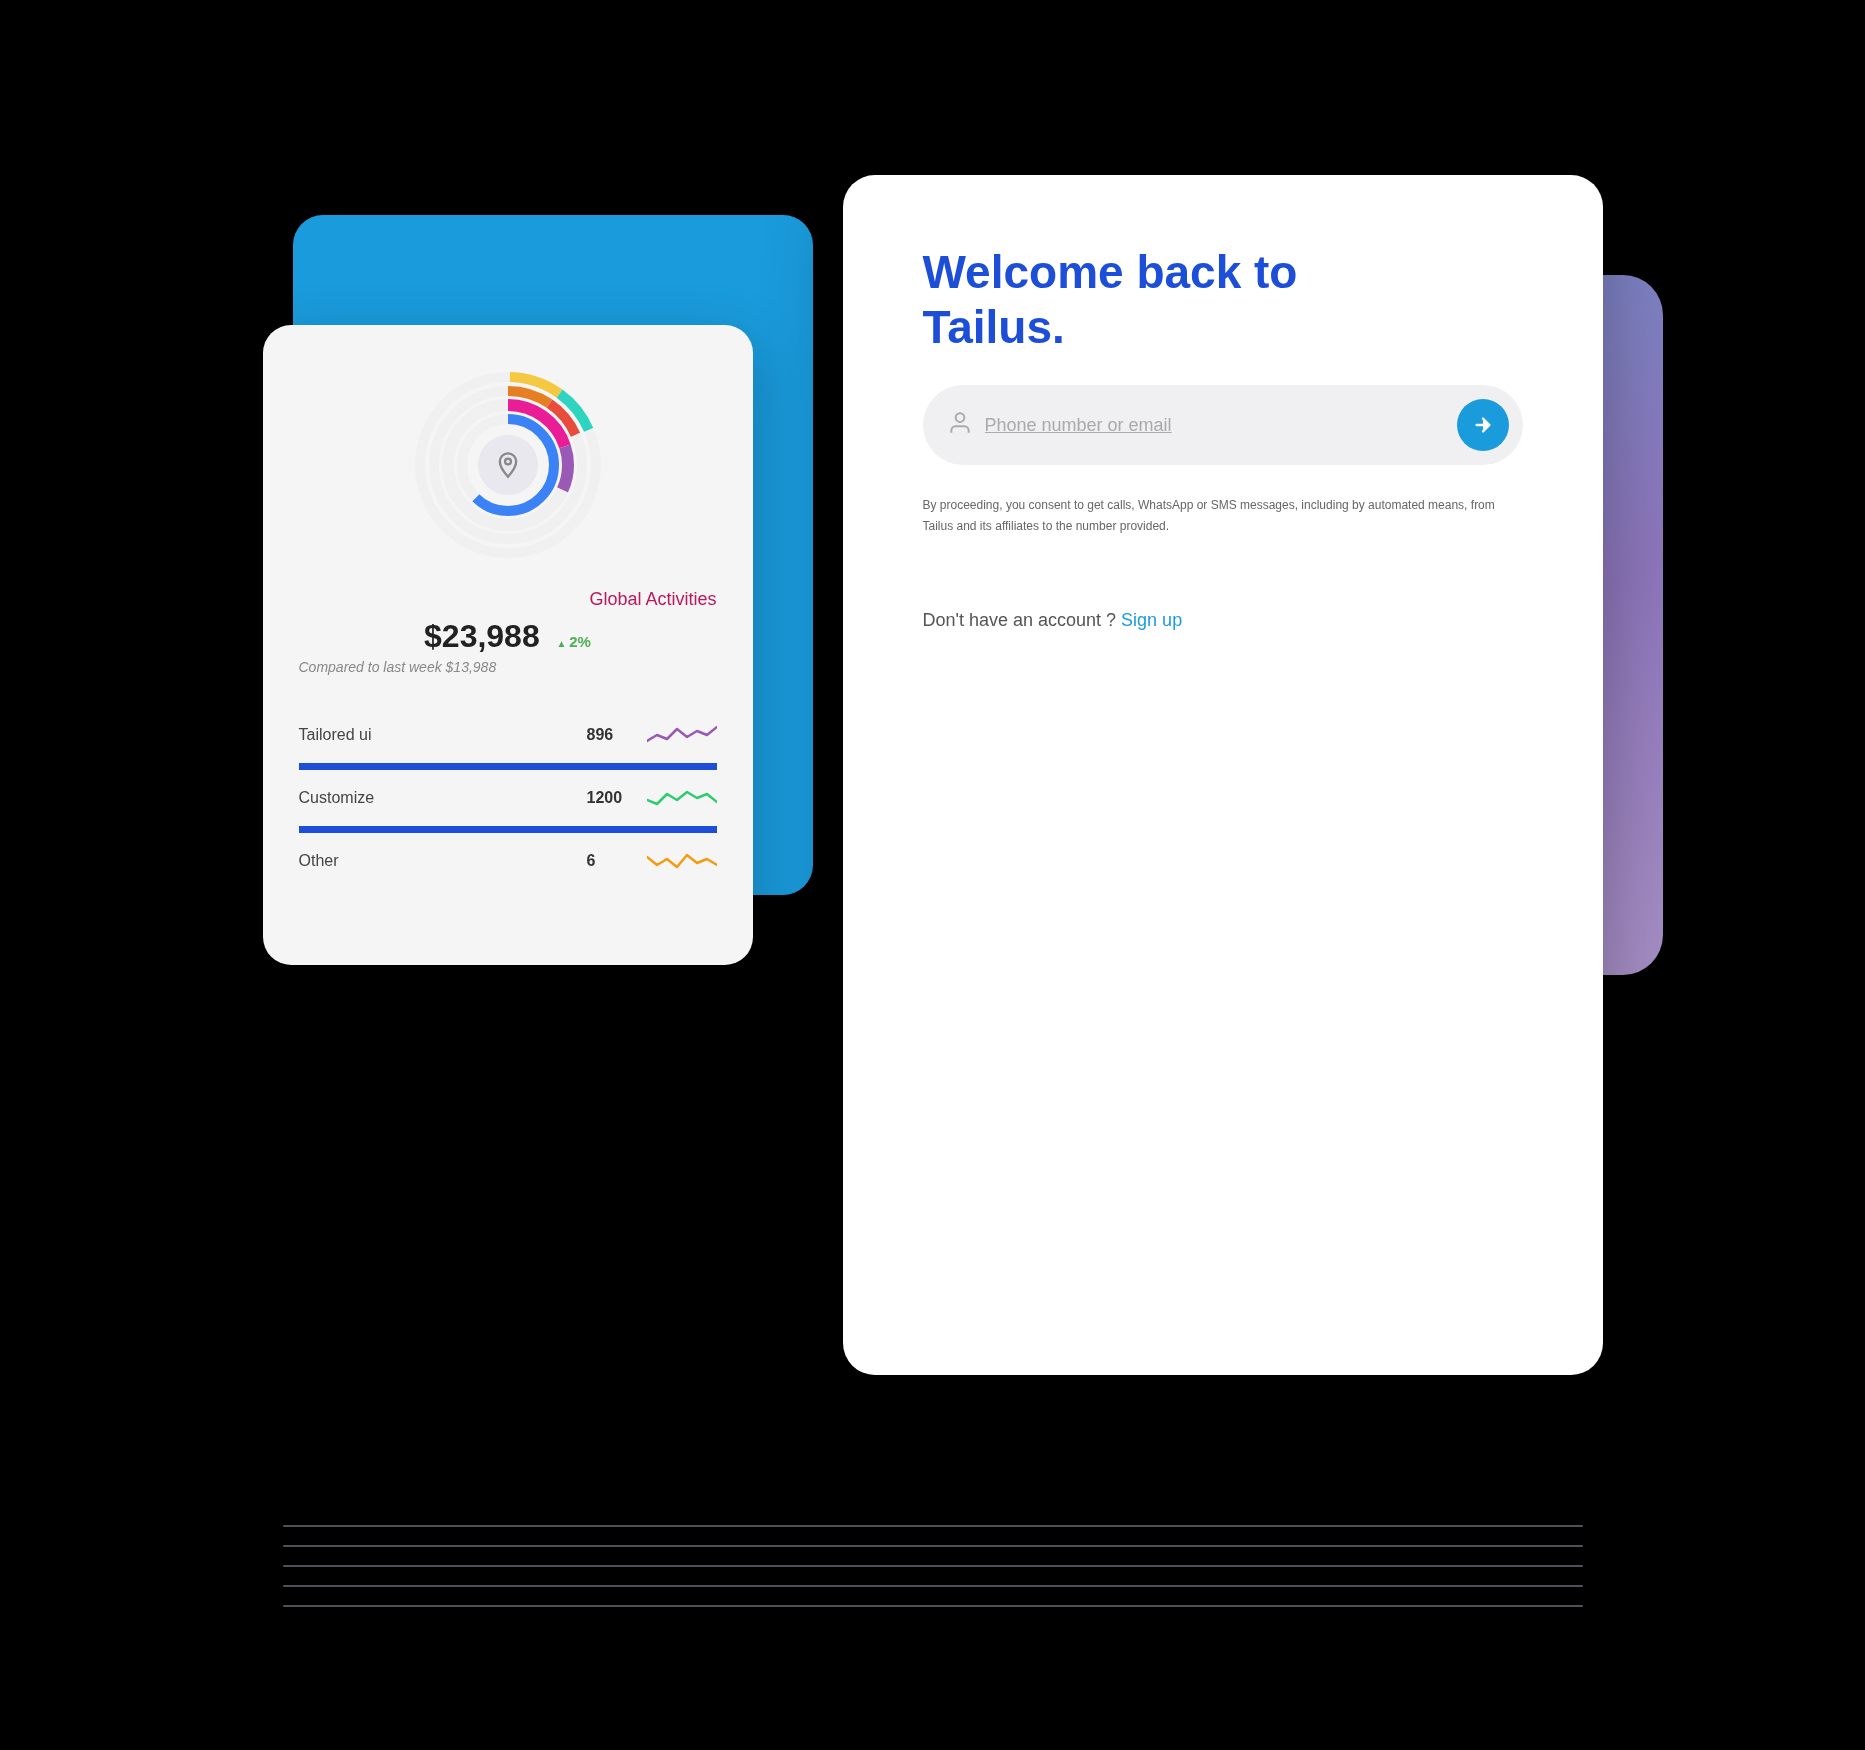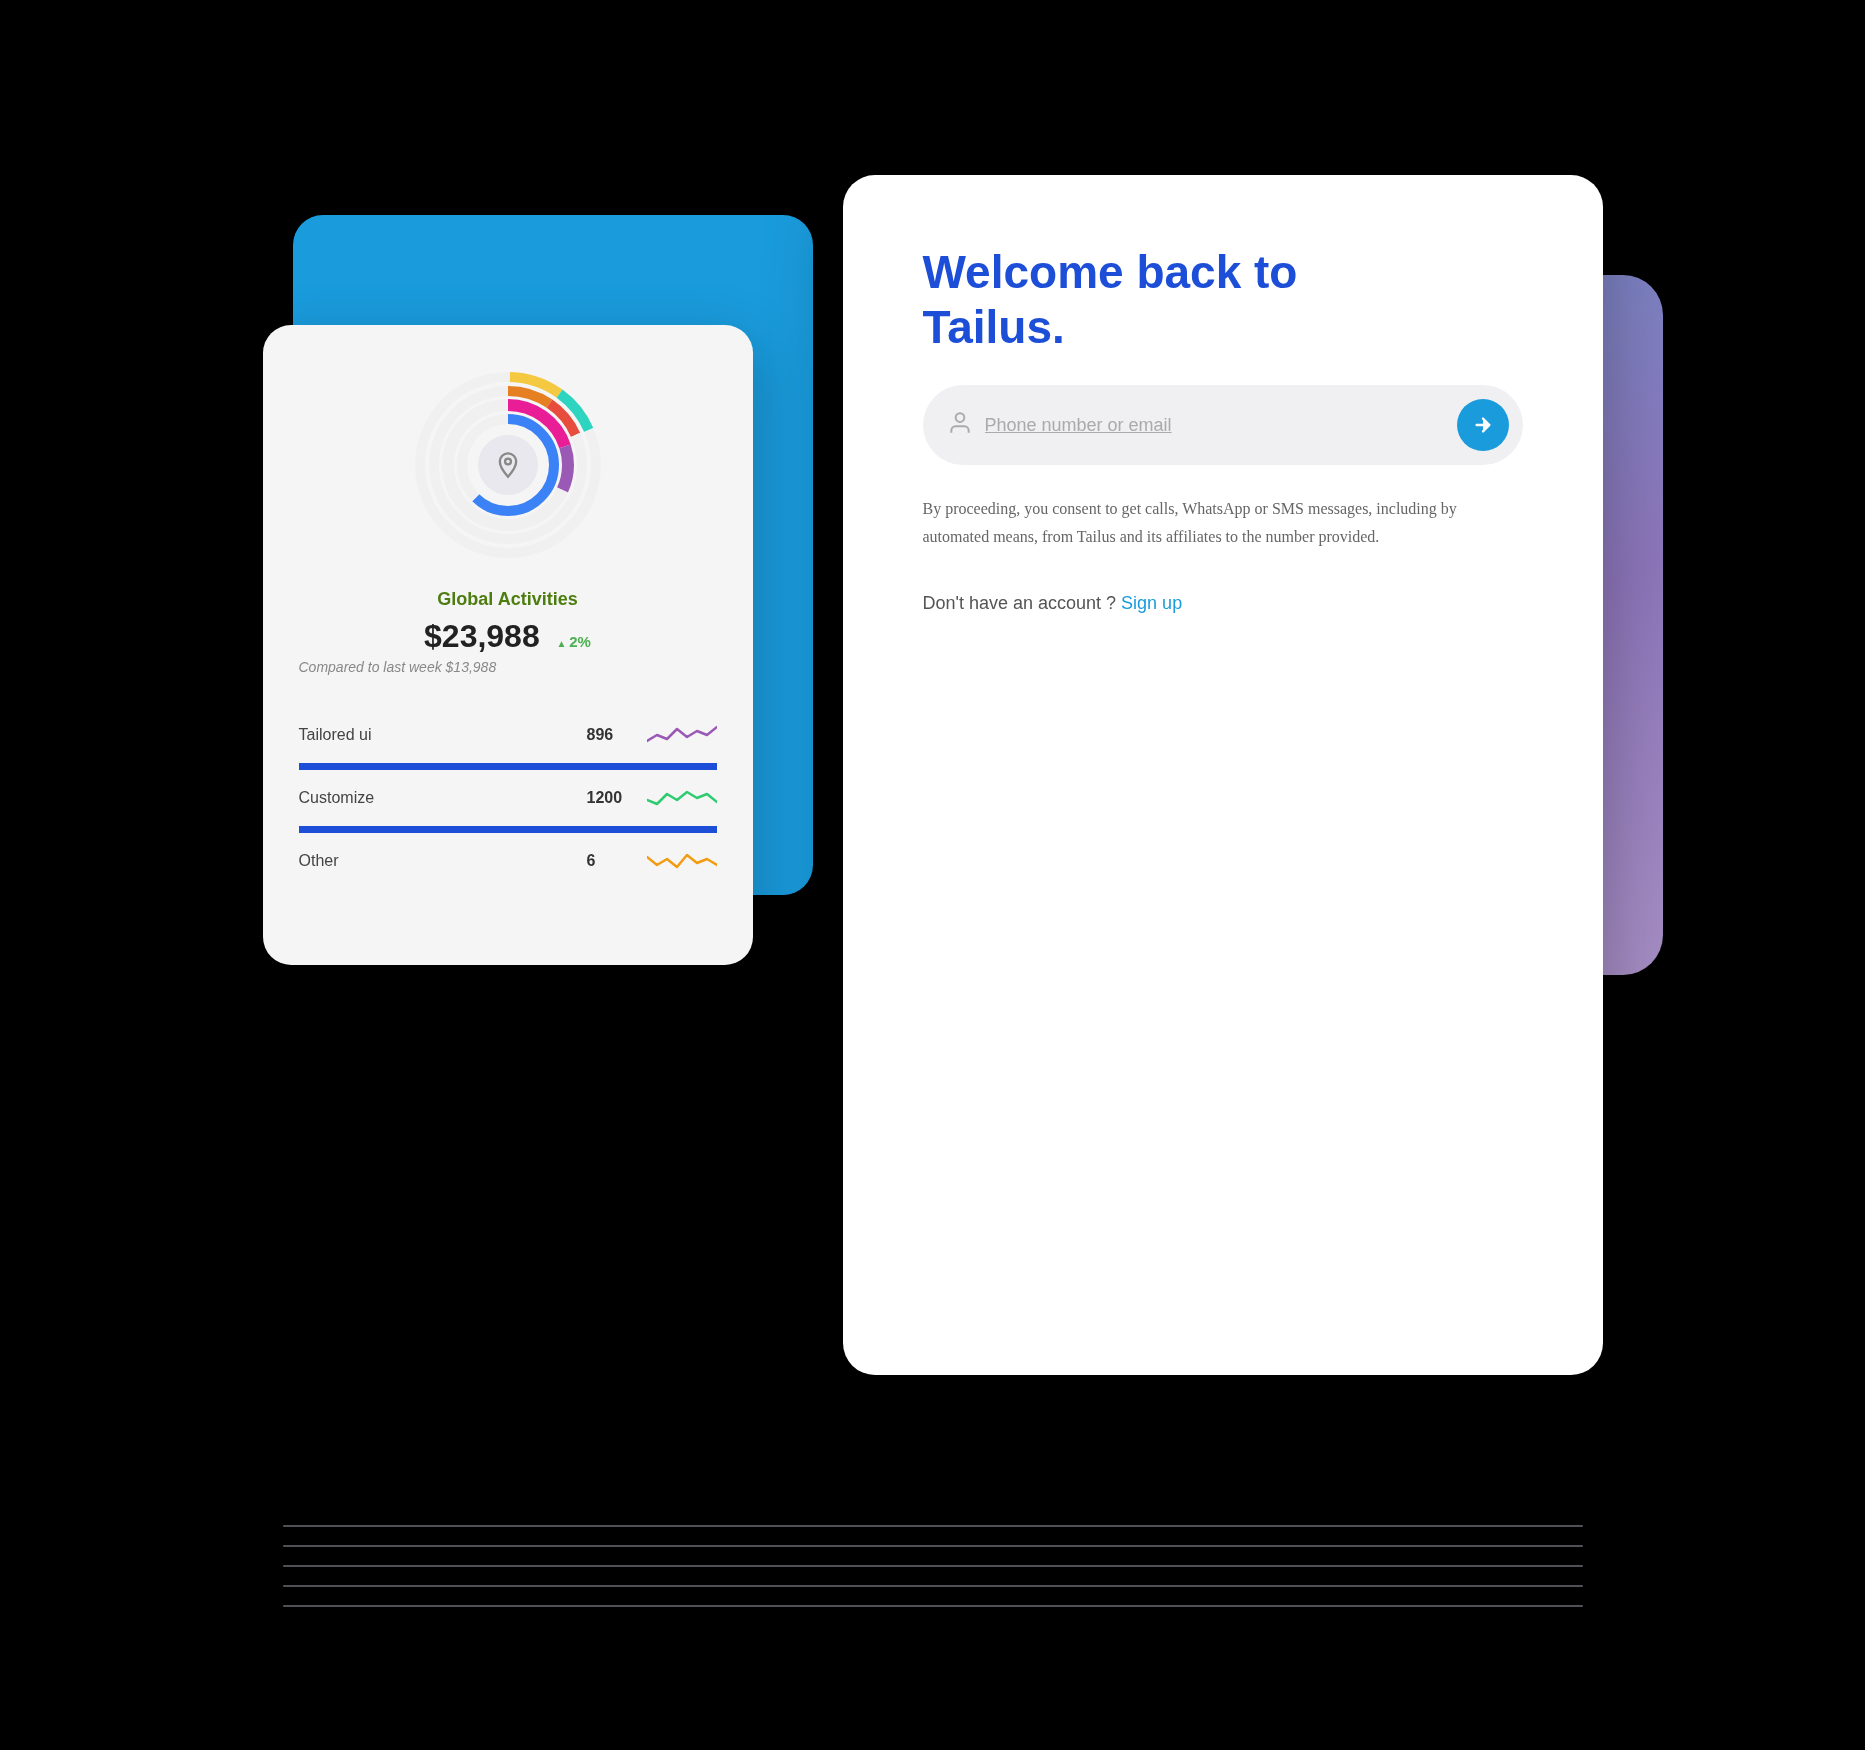--- a/index.html
+++ b/index.html
@@ -108,24 +108,24 @@
       justify-content: center;
     }
 
     .donut-center-icon svg {
       width: 28px;
       height: 28px;
       transform: none;
     }
 
     .card-title {
-      text-align: center;
-      color: #4d7c0f;
+      text-align: right;
+      color: #be185d;
       font-size: 18px;
-      font-weight: 700;
+      font-weight: 400;
       margin-bottom: 8px;
     }
 
     .card-amount {
       text-align: center;
       font-size: 32px;
       font-weight: 700;
       color: #222;
       margin-bottom: 4px;
     }
@@ -261,25 +261,24 @@
       flex-shrink: 0;
     }
 
     .submit-btn svg {
       width: 22px;
       height: 22px;
       fill: #fff;
     }
 
     .consent-text {
-      font-size: 16px;
+      font-size: 12px;
       color: #666;
       line-height: 1.7;
-      margin-bottom: 43px;
-      font-family: Liberation Serif, serif;
+      margin-bottom: 74px;
     }
 
     .signup-row {
       font-size: 18px;
       color: #555;
     }
 
     .signup-row a {
       color: #1a9bdc;
       text-decoration: none;

